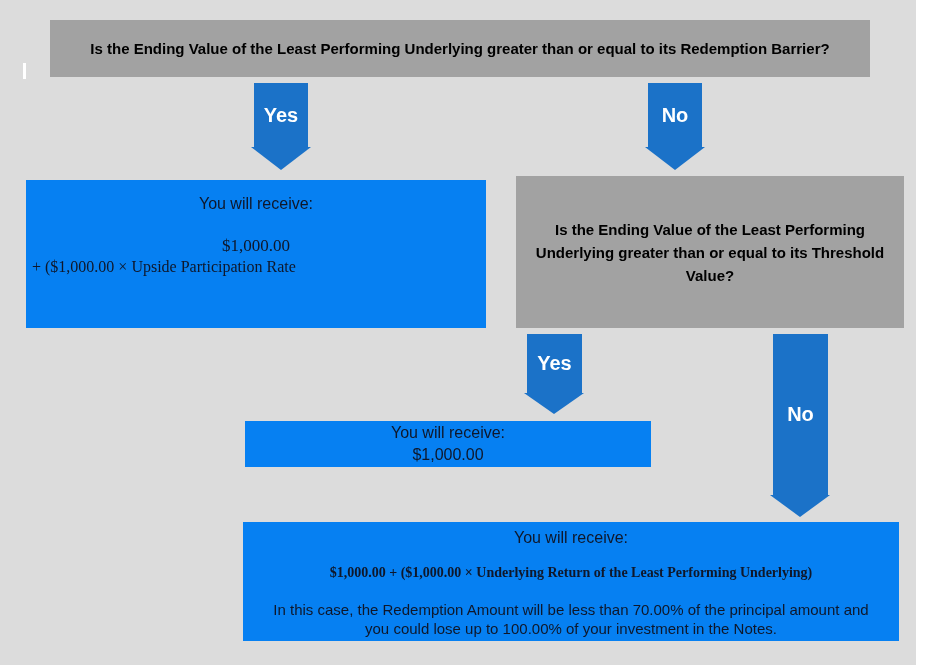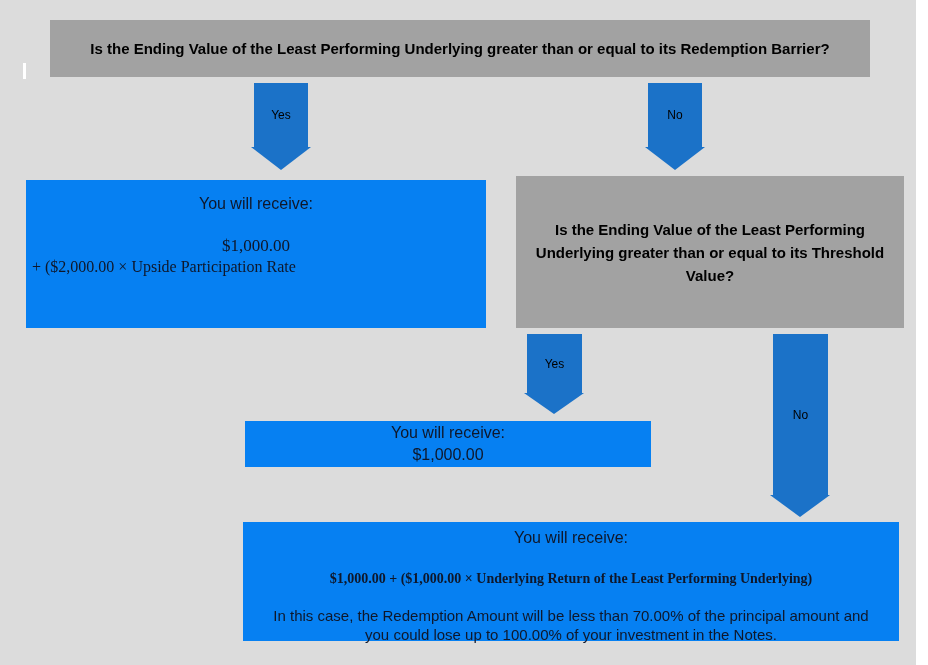--- a/index.html
+++ b/index.html
@@ -42,33 +42,33 @@
 
   .r-title { font-size: 16px; text-align: center; line-height: 21px; }
   .serif   { font-family: "Liberation Serif", serif; }
 
   .r-left .amount  { font-size: 17px; text-align: center; margin-top: 21px; line-height: 21px; }
   .r-left .f-line  { font-size: 16px; text-align: left; line-height: 21px; }
 
   .r-middle .line  { font-size: 16px; line-height: 22px; }
 
   .r-bottom .formula {
-    font-size: 14px; font-weight: 700; margin-top: 22px; line-height: 18px;
+    font-size: 14px; font-weight: 700; margin-top: 16px; line-height: 18px;
   }
   .r-bottom .note {
     font-size: 15px; line-height: 19px; margin: 18px auto 12px auto; padding: 0 18px;
   }
 
   
   .arrow { position: absolute; }
   .arrow-body {
     position: absolute;
     background: var(--arrow-blue, #1b72c8);
     display: flex; align-items: center; justify-content: center;
-    color: #000000; font-size: 12px;
+    color: #ffffff; font-size: 20px; font-weight: bold;
   }
   .arrow-head {
     position: absolute;
     width: 0; height: 0;
     border-left: 30px solid transparent;
     border-right: 30px solid transparent;
     border-top: 23px solid var(--arrow-blue, #1b72c8);
   }
 
   .a-yes1 .arrow-body { left: 254px; top: 83px;  width: 54px; height: 64px; }
@@ -111,21 +111,21 @@
   <div class="arrow a-no1">
     <div class="arrow-body">
       <span>No</span>
     </div>
     <div class="arrow-head"></div>
   </div>
 
   <div class="box r-box r-left">
     <div class="r-title">You will receive:</div>
     <div class="amount serif">$1,000.00</div>
-    <div class="f-line serif">+ ($2,000.00 × Upside Participation Rate</div>
+    <div class="f-line serif">+ ($1,000.00 × Upside Participation Rate</div>
   </div>
 
   <div class="box q-box q-second">
     <span>Is the Ending Value of the Least Performing Underlying greater than or equal to its Threshold Value?</span>
   </div>
 
   <div class="arrow a-yes2">
     <div class="arrow-body">
       <span>Yes</span>
     </div>

